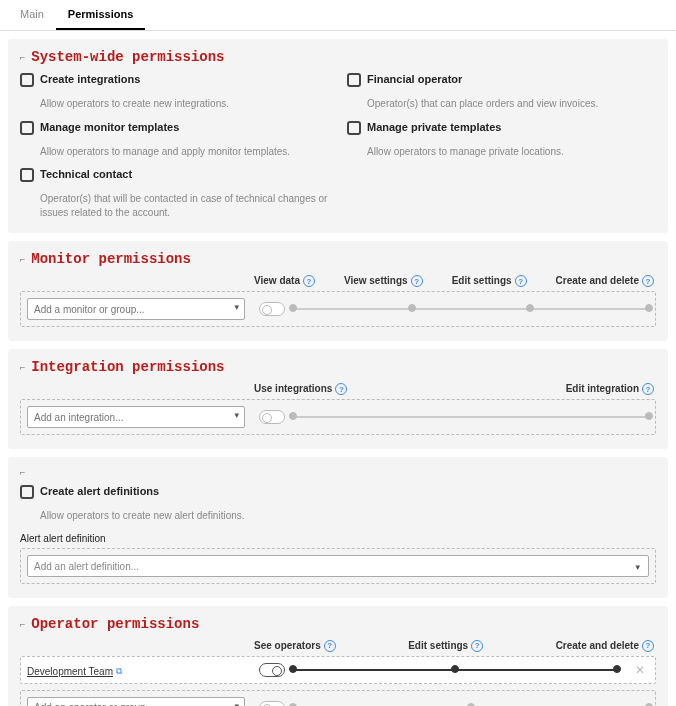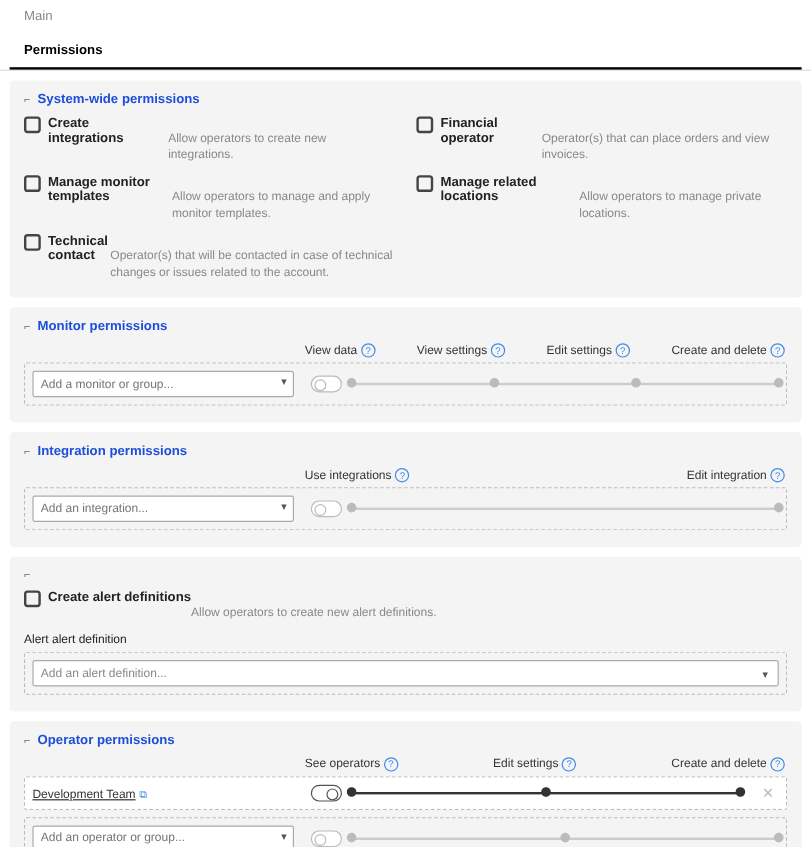--- a/index.html
+++ b/index.html
@@ -1,33 +1,33 @@
 <!DOCTYPE html>
 <html><head>
 <meta charset="utf-8">
 <style>
 * { box-sizing: border-box; margin: 0; padding: 0; }
 body { font-family: Arial, Helvetica, sans-serif; font-size: 11px; color: #333; background: #fff; width: 676px; }
-.tabs { display: flex; border-bottom: 1px solid #ddd; padding: 0 8px; flex-direction: column; }
+.tabs { display: flex; border-bottom: 1px solid #ddd; padding: 0 8px; }
 .tab { padding: 8px 12px; cursor: pointer; color: #888; }
 .tab.active { color: #000; font-weight: 700; border-bottom: 2px solid #000; }
 .section { background: #f4f4f4; margin: 8px; padding: 10px 12px 14px; border-radius: 4px; }
 .sec-head { display: flex; align-items: center; gap: 6px; margin-bottom: 8px; }
 .caret { font-size: 9px; color: #666; cursor: pointer; }
-.sec-title { font-size: 11px; font-weight: 700; color: #1d4ed8; }
+.sec-title { font-size: 14px; font-weight: 700; color: #b91c1c; font-family: Liberation Mono, monospace; }
 .perm-grid { display: grid; grid-template-columns: 1fr 1fr; column-gap: 18px; row-gap: 10px; }
 .perm { display: flex; gap: 6px; align-items: flex-start; }
 .perm input[type="checkbox"] { appearance: none; width: 14px; height: 14px; border: 2px solid #444; border-radius: 3px; cursor: pointer; flex-shrink: 0; margin-top: 0; }
-.perm-text { display: flex; flex-direction: row; }
+.perm-text { display: flex; flex-direction: column; }
 .perm-label { font-weight: 700; font-size: 11px; color: #222; }
 .perm-desc { color: #888; font-size: 10px; line-height: 1.35; margin-top: 12px; }
 .col-head { display: flex; align-items: center; margin: 6px 0 4px; font-size: 10px; color: #333; }
 .col-head .spacer { width: 232px; flex-shrink: 0; }
 .col-head .cols { flex: 1; display: flex; justify-content: space-between; padding: 0 2px; }
-.col-head .cols > span { display: flex; align-items: center; gap: 3px; }
+.col-head .cols > span { display: flex; gap: 3px; font-weight: bold; }
 .help { width: 12px; height: 12px; border: 1px solid #3f8ce8; border-radius: 50%; color: #3f8ce8; font-size: 8px; display: inline-flex; align-items: center; justify-content: center; cursor: pointer; }
 .dashed-box { border: 1px dashed #bbb; border-radius: 2px; padding: 6px; display: flex; align-items: center; gap: 14px; background: transparent; }
 .dashed-box.white { background: #fff; align-items: flex-end; }
 .selector { position: relative; width: 218px; }
 .selector input { width: 100%; height: 22px; border: 1px solid #aaa; border-radius: 2px; padding: 0 32px 0 6px; font-size: 10px; color: #444; background: #fff; }
 .selector .chev { position: absolute; right: 6px; top: 4px; font-size: 9px; color: #555; pointer-events: none; }
 .slider-wrap { flex: 1; display: flex; align-items: center; gap: 8px; }
 .toggle { width: 26px; height: 14px; border: 1px solid #555; border-radius: 8px; background: #fff; position: relative; cursor: pointer; flex-shrink: 0; }
 .toggle.off { border-color: #bbb; }
 .toggle::after { content: ""; position: absolute; width: 8px; height: 8px; border: 1px solid #555; border-radius: 50%; top: 2px; left: 2px; background: #fff; }
@@ -81,21 +81,21 @@
     <div class="perm">
         <input type="checkbox" style="">
         <div class="perm-text">
           <span class="perm-label">Manage monitor templates</span>
           <span class="perm-desc">Allow operators to manage and apply monitor templates.</span>
         </div>
       </div>
     <div class="perm">
         <input type="checkbox" style="">
         <div class="perm-text">
-          <span class="perm-label">Manage related locations</span>
+          <span class="perm-label">Manage private templates</span>
           <span class="perm-desc">Allow operators to manage private locations.</span>
         </div>
       </div>
     <div class="perm" style="grid-column:1">
         <input type="checkbox" style="">
         <div class="perm-text">
           <span class="perm-label">Technical contact</span>
           <span class="perm-desc">Operator(s) that will be contacted in case of technical changes or issues related to the account.</span>
         </div>
       </div>

